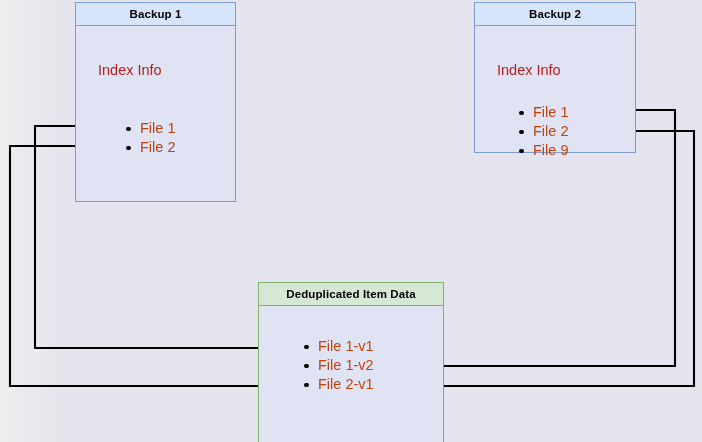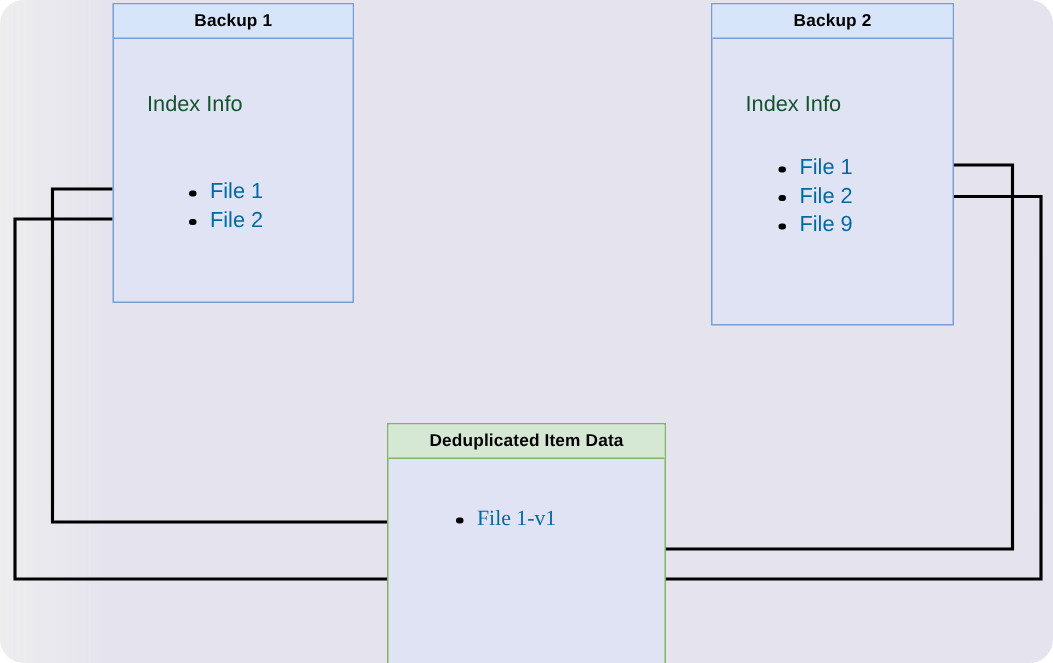--- a/index.html
+++ b/index.html
@@ -8,21 +8,20 @@
     padding: 0;
     background: #ffffff;
   }
   #canvas {
     position: relative;
     width: 702px;
     height: 442px;
     overflow: hidden;
     font-family: "Liberation Sans", sans-serif;
     background: #eeedee;
-    border-radius: 16px;
   }
   
   .bg-tint {
     position: absolute;
     left: 0;
     top: 0;
     width: 702px;
     height: 442px;
     background: #e5e4ee;
     -webkit-mask-image: linear-gradient(to right, rgba(0,0,0,0) 0px, rgba(0,0,0,0.15) 10px, rgba(0,0,0,1) 70px, rgba(0,0,0,1) 702px);
@@ -65,34 +64,34 @@
     border-bottom: 1.8px solid #82b366;
   }
   .node-body {
     position: relative;
     width: 100%;
     background: transparent;
   }
   .subtitle {
     position: absolute;
     font-size: 14.5px;
-    color: #14532d;
+    color: #b91c1c;
     white-space: nowrap;
   }
   .bullet-list {
     position: absolute;
     margin: 0;
     padding: 0;
     list-style: none;
   }
   .bullet-list li {
     position: relative;
     font-size: 14.5px;
     line-height: 19px;
-    color: #0369a1;
+    color: #c2410c;
     white-space: nowrap;
     padding-left: 15px;
   }
   .bullet-list li::before {
     content: "";
     position: absolute;
     left: 1px;
     top: 7.5px;
     width: 4.5px;
     height: 4.5px;
@@ -127,34 +126,36 @@
     <div class="node-header">Backup 1</div>
     <div class="node-body" style="height:175px;">
       <div class="subtitle" style="left:22px; top:36px;">Index Info</div>
       <ul class="bullet-list" style="left:49px; top:93px;">
         <li>File 1</li>
         <li>File 2</li>
       </ul>
     </div>
   </div>
 
-  <div class="node blue" style="left:474px; top:2px; width:162px; height:215px;">
+  <div class="node blue" style="left:474px; top:2px; width:162px; height:151px;">
     <div class="node-header">Backup 2</div>
     <div class="node-body" style="height:175px;">
       <div class="subtitle" style="left:22px; top:36px;">Index Info</div>
       <ul class="bullet-list" style="left:43px; top:77px;">
         <li>File 1</li>
         <li>File 2</li>
         <li>File 9</li>
       </ul>
     </div>
   </div>
 
   <div class="node green" style="left:258px; top:282px; width:186px; height:162px;">
     <div class="node-header">Deduplicated Item Data</div>
-    <div class="node-body" style="height:137px;font-family:Liberation Serif, serif;">
+    <div class="node-body" style="height:137px;">
       <ul class="bullet-list" style="left:44px; top:31px;">
         <li>File 1-v1</li>
+        <li>File 1-v2</li>
+        <li>File 2-v1</li>
       </ul>
     </div>
   </div>
 
 </div>
 
 </body></html>

